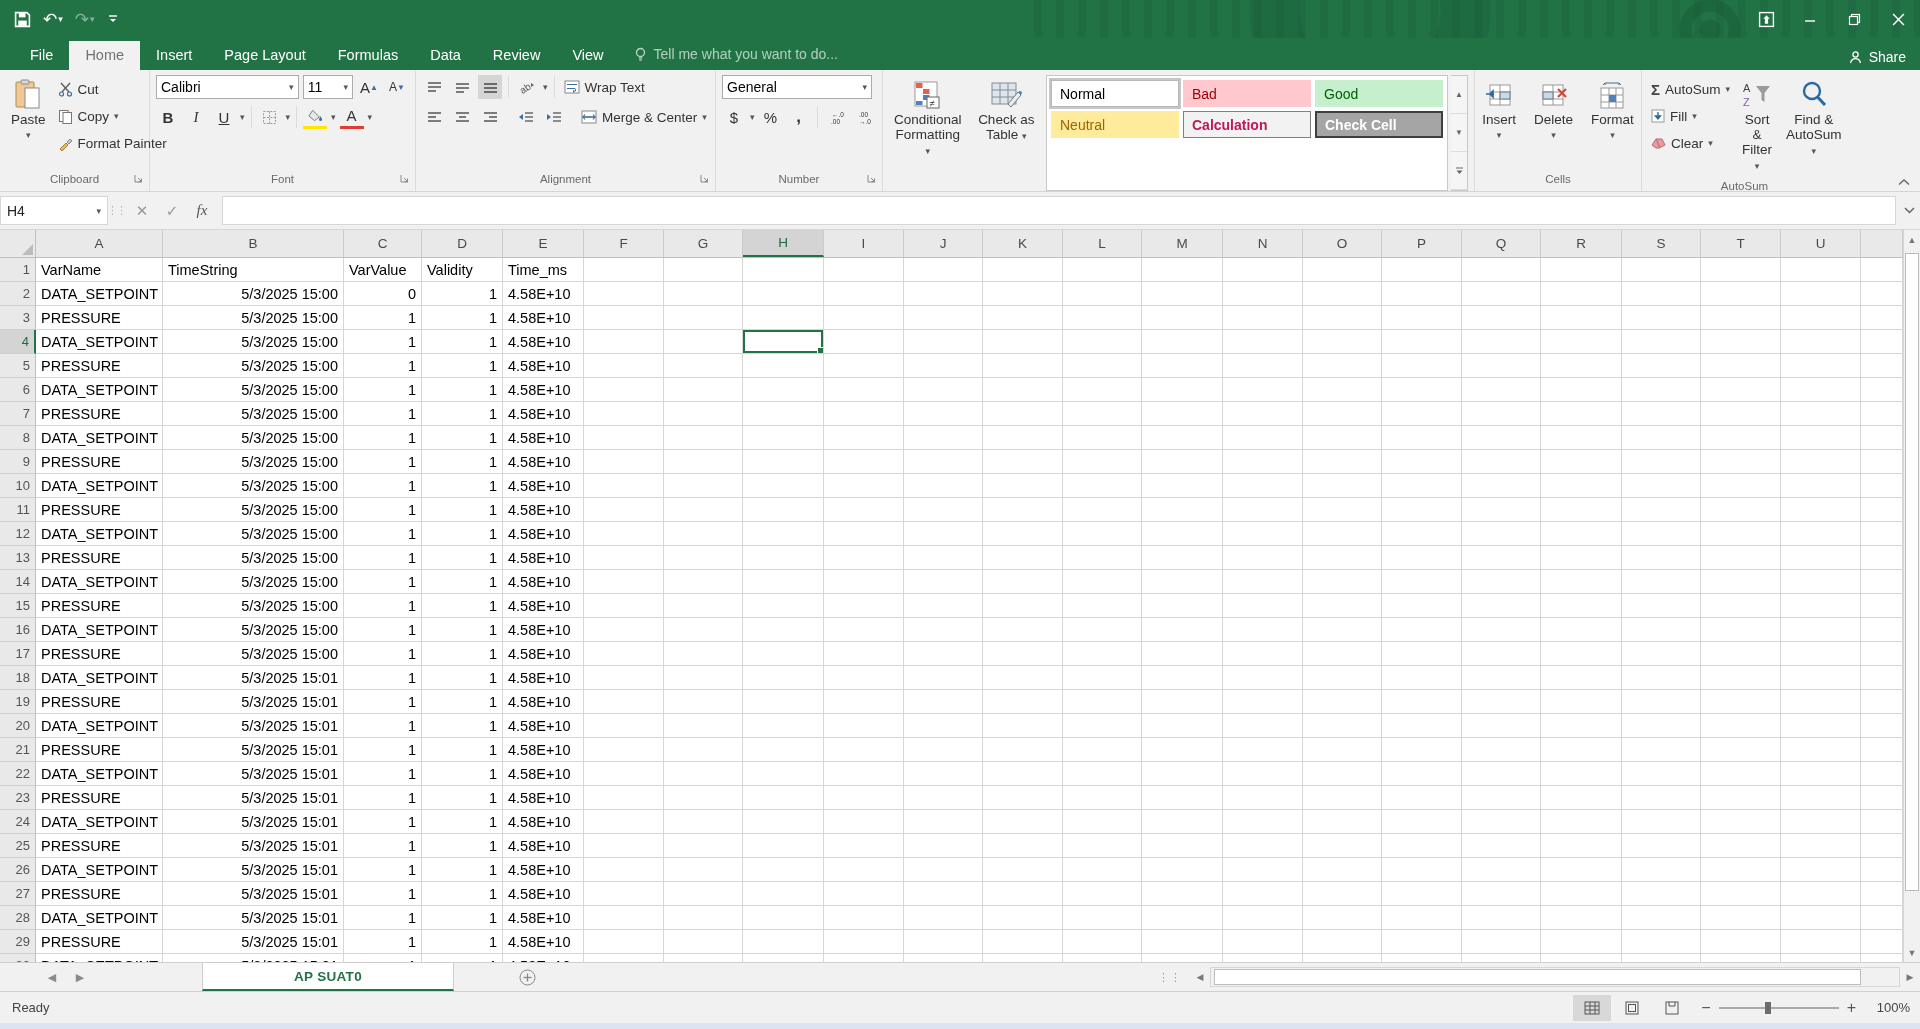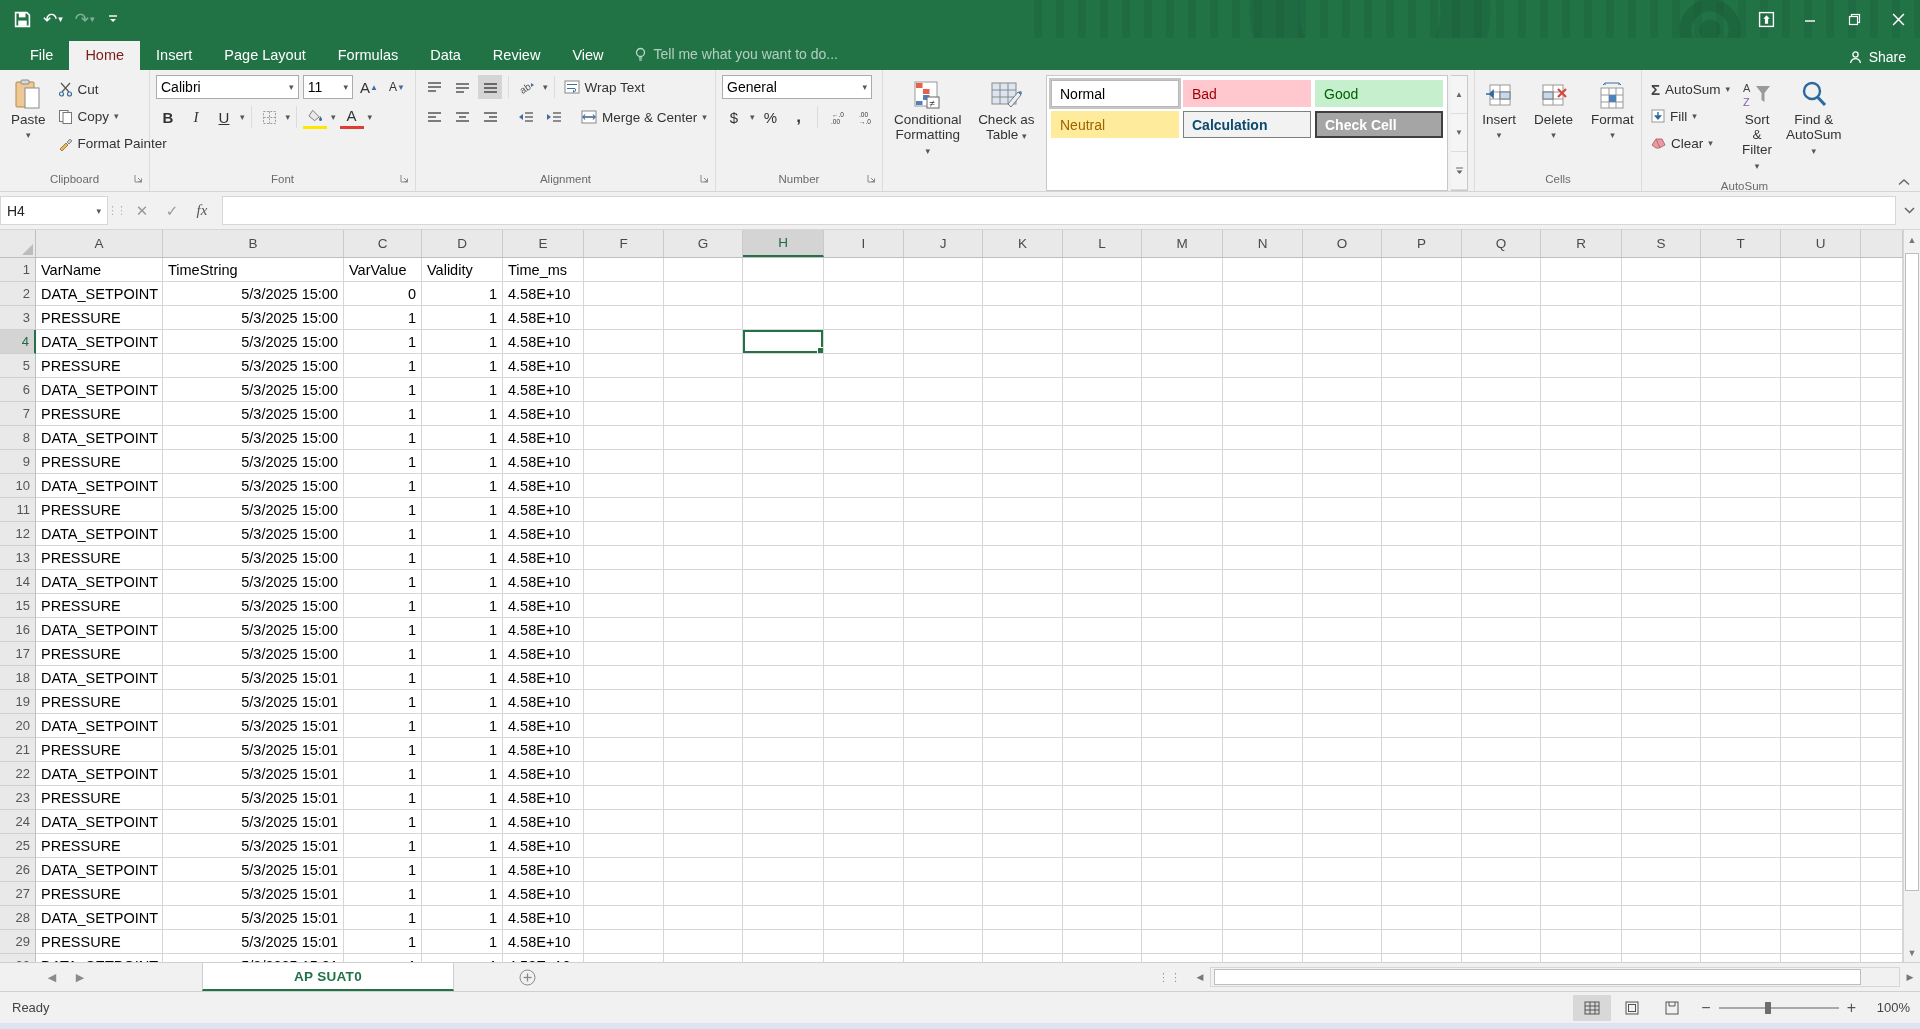--- a/index.html
+++ b/index.html
@@ -20,21 +20,21 @@
   .qat-btn { display:flex; align-items:center; color:#fff; padding:2px 4px; cursor:default; }
   .qat-caret { font-size:9px; margin-left:1px; color:#fff; }
   .dim { opacity:.45; }
   .tb-title { position:absolute; left:0; right:0; text-align:center; font-size:14px; color:#fff; z-index:0; }
   .win-controls { margin-left:auto; display:flex; z-index:2; }
   .win-btn { width:44px; height:38px; display:flex; align-items:center; justify-content:center; color:#fff; }
 
   
   .tabrow { height:32px; background:#217346; display:flex; align-items:flex-end; color:#fff; flex:0 0 auto; position:relative; }
   .rtab { padding:6px 16px 7px; font-size:14.5px; cursor:default; }
-  .rtab.active { background:#f1f1f1; color:#7f1d1d;margin-top:47px; }
+  .rtab.active { background:#f1f1f1; color:#737373;margin-top:47px; }
   .tellme { display:flex; align-items:center; gap:7px; color:rgba(255,255,255,.65); padding:0 14px 8px; font-size:14px; }
   .share { position:absolute; right:14px; bottom:5px; display:flex; align-items:center; gap:6px; color:#fff; font-size:14px; }
 
   
   .ribbon { height:122px; background:#f1f1f1; border-bottom:1px solid #d5d5d5; display:flex; flex:0 0 auto; position:relative; }
   .rgroup { display:flex; flex-direction:column; border-right:1px solid #dcdcdc; flex:0 0 auto; }
   .rg-content { flex:1 1 auto; display:flex; padding:5px 6px 0; gap:4px; }
   .rg-label { height:21px; text-align:center; font-size:11.5px; color:#6a6a6a; position:relative; line-height:18px; }
   .launcher { position:absolute; right:4px; top:3px; width:12px; height:12px; }
   .bigbtn { display:flex; flex-direction:column; align-items:center; justify-content:flex-start; padding:3px 5px; font-size:13.5px; color:#333; text-align:center; line-height:15px; }
@@ -509,21 +509,21 @@
             </span>
           <span>Check as</span>
           <span><span>Table</span> <span class="caret">▾</span></span>
         </div>
         <div class="gallery">
           <div class="gal-grid" id="galGrid">
               <div class="gal-item" style="background: rgb(255, 255, 255); color: rgb(0, 0, 0); border: 1px solid rgb(184, 184, 184); box-shadow: rgb(198, 198, 198) 0px 0px 0px 2px;">Normal</div>
               <div class="gal-item" style="background: rgb(255, 199, 206); color: rgb(156, 0, 6); border: 1px solid rgb(255, 199, 206);">Bad</div>
               <div class="gal-item" style="background: rgb(198, 239, 206); color: rgb(0, 97, 0); border: 1px solid rgb(198, 239, 206);">Good</div>
               <div class="gal-item" style="background: rgb(255, 235, 156); color: rgb(156, 101, 0); border: 1px solid rgb(255, 235, 156);">Neutral</div>
-              <div class="gal-item" style="background: rgb(242, 242, 242); color: #0c4a6e; border: 1px solid rgb(127, 127, 127); font-weight: bold;">Calculation</div>
+              <div class="gal-item" style="background: rgb(242, 242, 242); color: #be185d; border: 1px solid rgb(127, 127, 127); font-weight: bold;">Calculation</div>
               <div class="gal-item" style="background: rgb(165, 165, 165); color: rgb(255, 255, 255); border: 2px solid rgb(63, 63, 63); font-weight: bold;">Check Cell</div>
             </div>
           <div class="gal-scroll">
             <div>▲</div>
             <div>▼</div>
             <div>
                 <svg width="9" height="9" viewBox="0 0 9 9">
                   <line x1="1" y1="2" x2="8" y2="2" stroke="#666"></line>
                   <path d="M1.5 4.5h6L4.5 8z" fill="#666"></path>
                 </svg>

